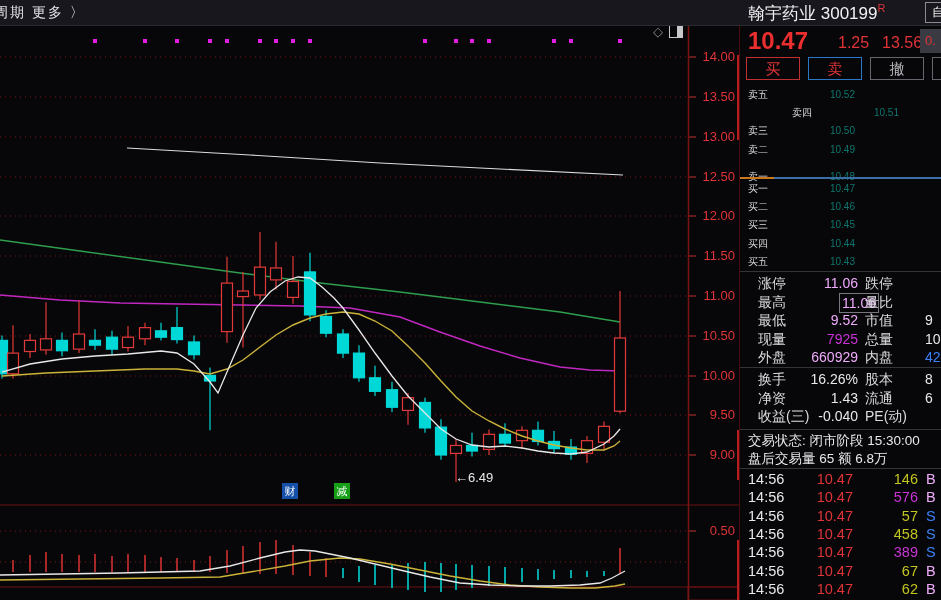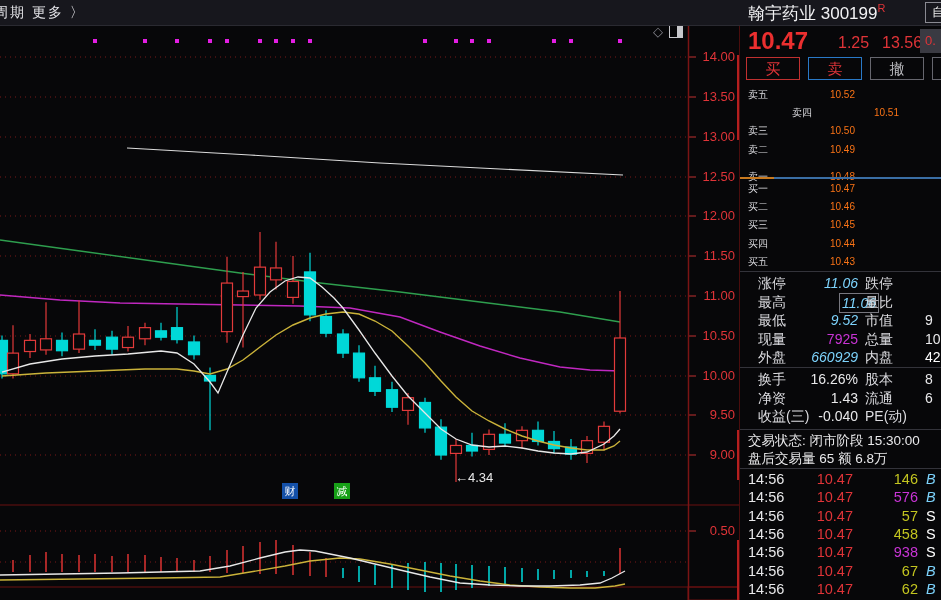--- a/index.html
+++ b/index.html
@@ -35,31 +35,31 @@
   .q-corner{position:absolute;left:180px;top:4px;width:30px;height:24px;background:#3a3a42;color:#e03438;
             font-size:13px;line-height:24px;padding-left:5px;}
   .t-btns{position:absolute;left:6px;top:32px;display:flex;}
   .t-btn{width:52px;height:21px;margin-right:8px;text-align:center;line-height:21px;font-size:15px;cursor:pointer;}
   .t-btn.buy{border:1px solid #c03030;color:#e03438;}
   .t-btn.sell{border:1px solid #2979c8;color:#e03438;}
   .t-btn.cancel{border:1px solid #66666e;color:#b8b8bc;}
   .t-btn.part{border:1px solid #66666e;color:#b8b8bc;width:40px;margin-right:0;}
   .ob-row{position:absolute;left:0;width:201px;height:18px;font-size:10px;line-height:18px;cursor:pointer;}
   .ob-row .lbl{position:absolute;left:8px;color:#dcdce0;}
-  .ob-row .prc{position:absolute;left:40px;width:75px;text-align:right;color:#f97316;}
+  .ob-row .prc{position:absolute;left:40px;width:75px;text-align:right;color:#0f766e;}
   .wb-line{position:absolute;left:0px;top:152px;width:201px;height:2px;}
   .wb-line .wb-l{position:absolute;left:0;width:34px;height:2px;background:#c8791e;}
   .wb-line .wb-r{position:absolute;left:34px;width:167px;height:2px;background:#3a6ea5;}
   .st-row{position:absolute;left:0;width:220px;height:18px;font-size:14px;line-height:18px;}
   .st-row .l1{position:absolute;left:18px;color:#dcdce0;}
   .st-row .v1{position:absolute;left:28px;width:90px;text-align:right;}
   .st-row .v1.boxed{border:1px solid #77777f;padding:0 2px;left:initial;right:81px;width:auto;}
   .st-row .l2{position:absolute;left:125px;color:#dcdce0;}
   .st-row .v2{position:absolute;left:185px;}
-  .c-red{color:#7dd3fc;font-style:italic;} .c-wht{color:#e8e8ea;} .c-mag{color:#c934d6;} .c-grn{color:#ffffff;}
+  .c-red{color:#f0abfc;} .c-wht{color:#e8e8ea;} .c-mag{color:#c934d6;} .c-grn{color:#3b82f6;}
   .c-yel{color:#c3c520;}
   .hdiv{position:absolute;left:0;width:201px;height:1px;background:#33333a;}
   .status{position:absolute;left:8px;width:200px;font-size:13.5px;color:#e8e8ea;white-space:nowrap;}
   .tr-row{position:absolute;left:0;width:220px;height:18px;font-size:14.5px;line-height:18px;}
   .tr-row .tt{position:absolute;left:8px;color:#e8e8ea;}
   .tr-row .tp{position:absolute;left:40px;width:73px;text-align:right;color:#e03438;}
   .tr-row .tv{position:absolute;left:118px;width:60px;text-align:right;}
   .tr-row .ts{position:absolute;left:186px;}
 </style>
 </head>
@@ -259,21 +259,21 @@
     <div class="corner-tab">自</div>
   </div>
 
   <div class="mini-icons">
     <span class="diamond">◇</span>
     <span class="split-icon"></span>
   </div>
 
   <div class="badge" id="badge-0" style="left: 282px; top: 483px; background: rgb(20, 80, 168);">财</div>
   <div class="badge" id="badge-1" style="left: 334px; top: 483px; background: rgb(23, 160, 23);">减</div>
-  <div class="lowtag" id="low-annotation" style="left: 455px; top: 470px;">←4.34</div>
+  <div class="lowtag" id="low-annotation" style="left: 455px; top: 470px;">←6.49</div>
 
   <div class="panel-border"></div>
   <div class="red-seg" style="top:55px;height:85px;"></div>
   <div class="red-seg" style="top:430px;height:50px;"></div>
   <div class="red-seg" style="top:540px;height:60px;"></div>
 
   <div class="panel">
     <div class="q-last">10.47</div>
     <div class="q-chg">1.25</div>
     <div class="q-pct">13.56%</div>
@@ -416,21 +416,21 @@
         </div>
         <div class="tr-row" style="top: 499.9px;">
           <span class="tt">14:56</span>
           <span class="tp">10.47</span>
           <span class="tv c-yel">458</span>
           <span class="ts c-grn">S</span>
         </div>
         <div class="tr-row" style="top: 518.2px;">
           <span class="tt">14:56</span>
           <span class="tp">10.47</span>
-          <span class="tv c-mag">938</span>
+          <span class="tv c-mag">389</span>
           <span class="ts c-grn">S</span>
         </div>
         <div class="tr-row" style="top: 536.5px;">
           <span class="tt">14:56</span>
           <span class="tp">10.47</span>
           <span class="tv c-yel">67</span>
           <span class="ts c-red">B</span>
         </div>
         <div class="tr-row" style="top: 554.8px;">
           <span class="tt">14:56</span>

